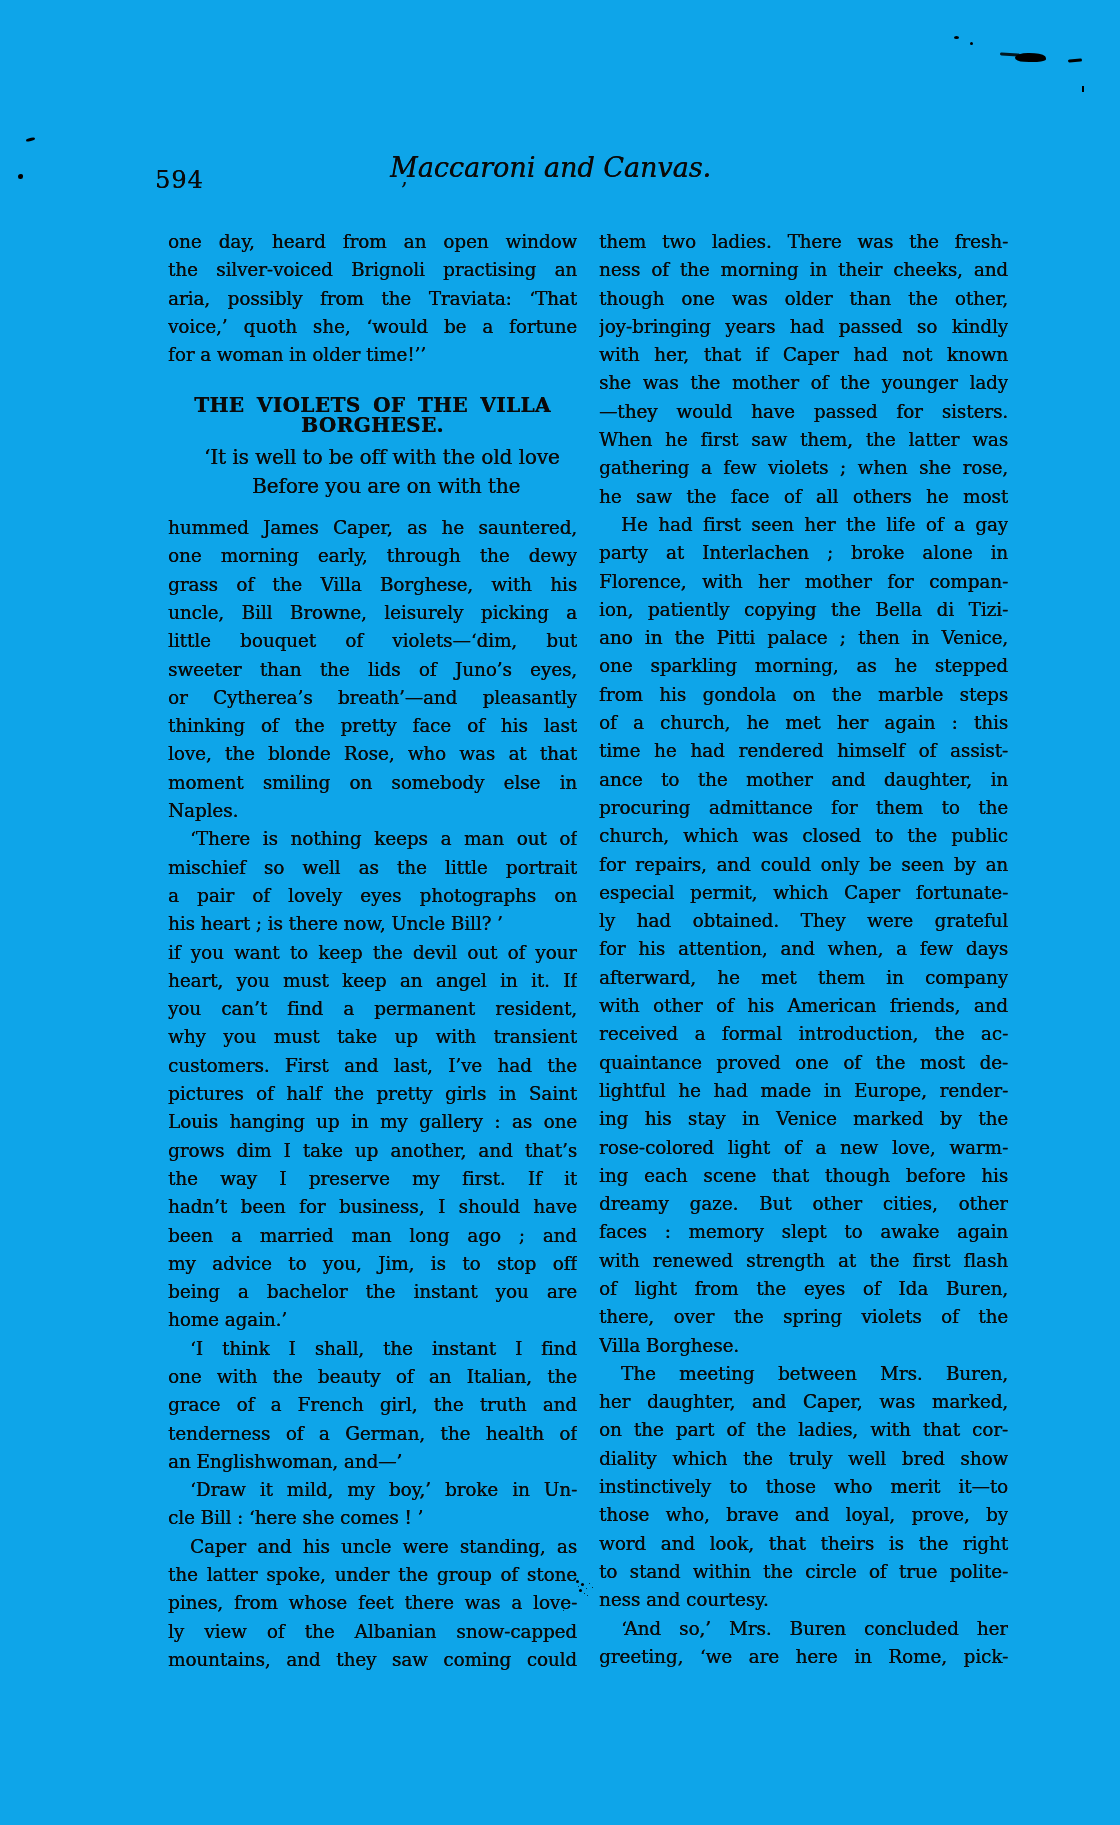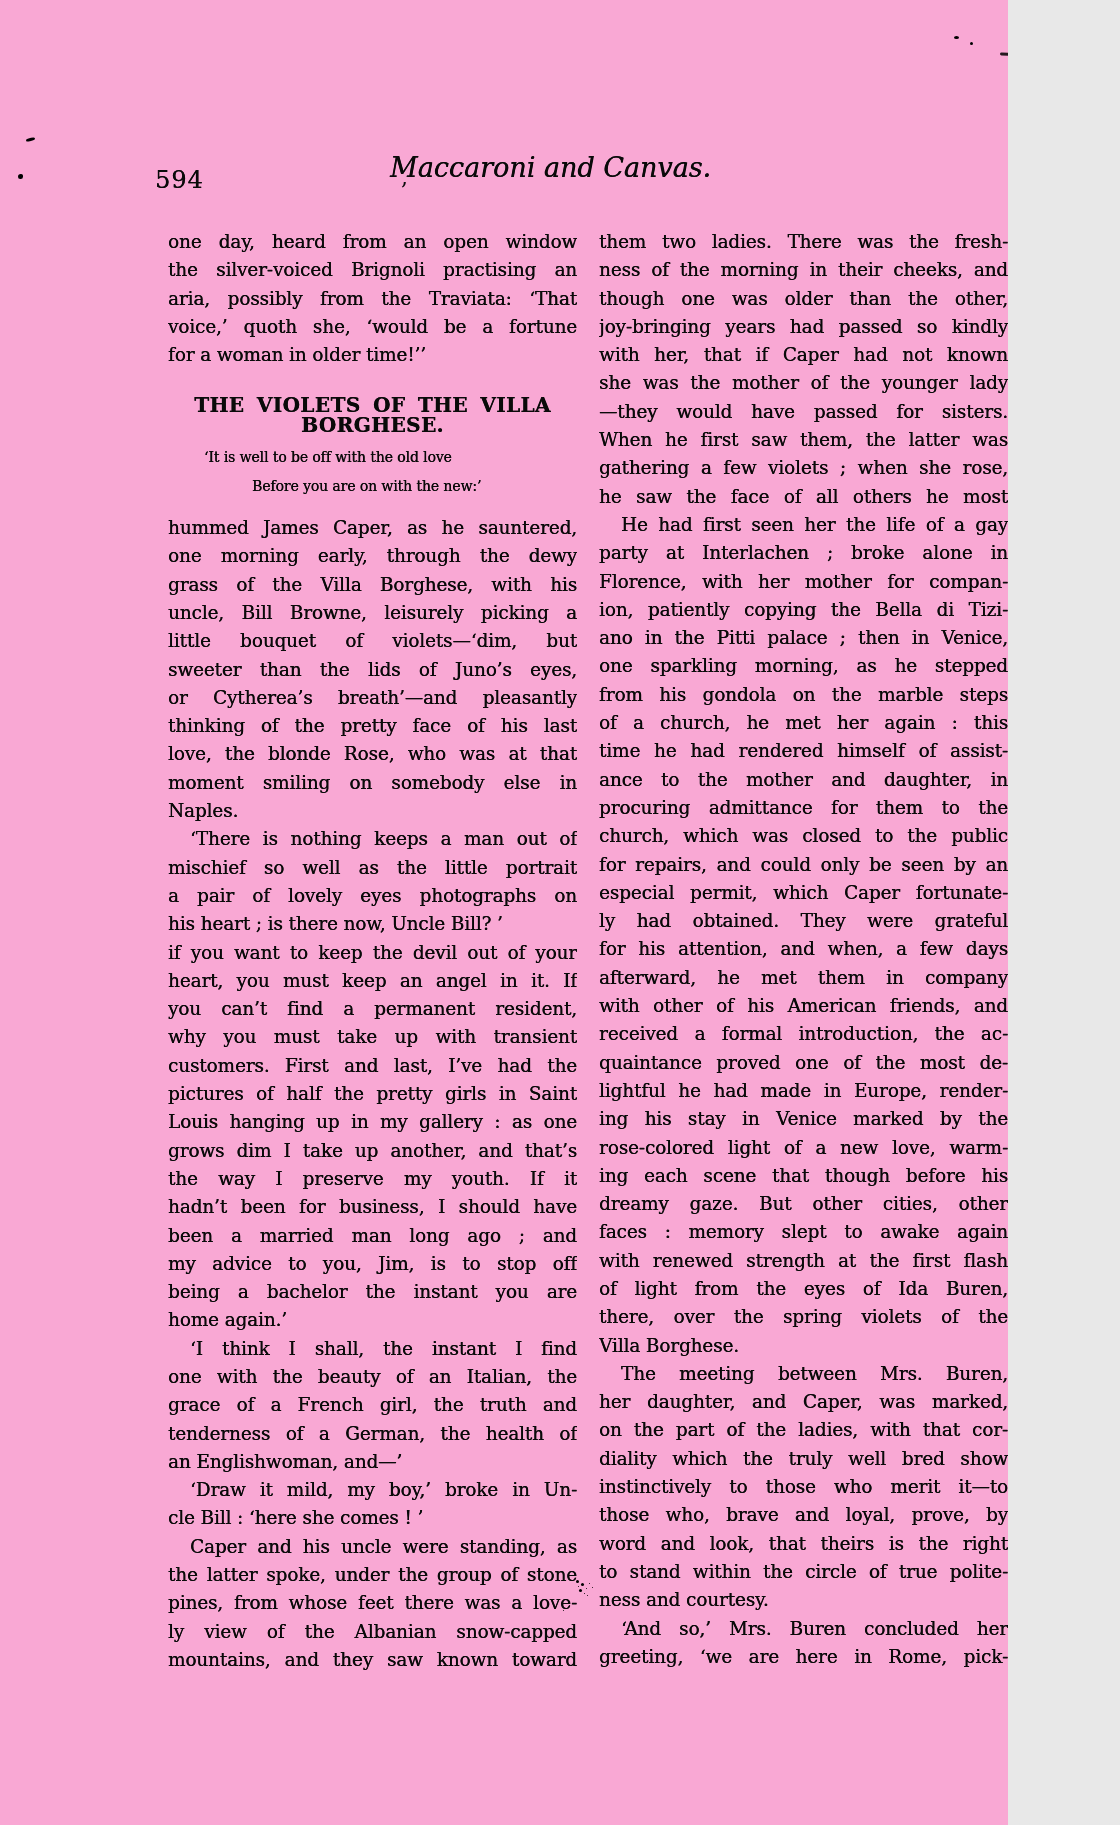--- a/index.html
+++ b/index.html
@@ -1,19 +1,19 @@
 <!DOCTYPE html>
 <html><head>
 <meta charset="utf-8">
 <style>
   html,body{margin:0;padding:0;background:#e8e8e8;}
   .page{
     position:relative;
-    width:1008px;height:1825px;
-    background:#f9a8d4;
+    width:1120px;height:1825px;
+    background:#0ea5e9;
     font-family:"DejaVu Serif", serif;
     color:#0a0a0a;
     overflow:hidden;
   }
   #page-number{
     position:absolute;left:155px;top:166px;
     font-size:24px;letter-spacing:1px;
     text-shadow:0.3px 0 0 currentColor;
   }
   #running-title{
@@ -42,21 +42,21 @@
   .ln.ind{text-indent:22px;}
   .blk-heading{
     margin-top:26px;
     text-align:center;
     font-size:20px;font-weight:bold;
     line-height:20px;height:20px;
     word-spacing:5px;letter-spacing:0.4px;
     text-shadow:0.3px 0 0 currentColor;
   }
   .blk-epigraph{margin-top:28px;margin-bottom:14px;}
-  .blk-epigraph .ln{font-size:14px;text-align:left;text-align-last:left;}
+  .blk-epigraph .ln{font-size:20px;text-align:left;text-align-last:left;}
   .ep0{padding-left:36px;}
   .ep1{padding-left:84px;}
   .mark{position:absolute;background:#000;}
   #smudge-row{left:1000px;top:53px;width:20px;height:3px;transform:rotate(4deg);opacity:.85;border-radius:2px;}
   #smudge-blob{left:1015px;top:53px;width:31px;height:9px;border-radius:55% 45% 65% 35% / 70% 60% 40% 50%;transform:rotate(2deg);}
   #smudge-dash{left:1068px;top:59px;width:14px;height:3px;border-radius:2px;transform:rotate(-5deg);}
   #smudge-dot-a{left:954px;top:36px;width:5px;height:3px;border-radius:50%;}
   #smudge-dot-b{left:970px;top:42px;width:3px;height:3px;border-radius:50%;}
   #smudge-tick{left:1082px;top:86px;width:2px;height:6px;}
   #margin-dash{left:26px;top:138px;width:9px;height:3px;border-radius:40%;transform:rotate(-14deg);}
@@ -123,21 +123,21 @@
         </div>
         <div class="blk blk-paragraph">
           <div class="ln">if you want to keep the devil out of your</div>
           <div class="ln">heart, you must keep an angel in it. If</div>
           <div class="ln">you can’t find a permanent resident,</div>
           <div class="ln">why you must take up with transient</div>
           <div class="ln">customers. First and last, I’ve had the</div>
           <div class="ln">pictures of half the pretty girls in Saint</div>
           <div class="ln">Louis hanging up in my gallery : as one</div>
           <div class="ln">grows dim I take up another, and that’s</div>
-          <div class="ln">the way I preserve my youth. If it</div>
+          <div class="ln">the way I preserve my first. If it</div>
           <div class="ln">hadn’t been for business, I should have</div>
           <div class="ln">been a married man long ago ; and</div>
           <div class="ln">my advice to you, Jim, is to stop off</div>
           <div class="ln">being a bachelor the instant you are</div>
           <div class="ln end">home again.’</div>
         </div>
         <div class="blk blk-paragraph">
           <div class="ln ind">‘I think I shall, the instant I find</div>
           <div class="ln">one with the beauty of an Italian, the</div>
           <div class="ln">grace of a French girl, the truth and</div>
@@ -146,21 +146,21 @@
         </div>
         <div class="blk blk-paragraph">
           <div class="ln ind">‘Draw it mild, my boy,’ broke in Un-</div>
           <div class="ln end">cle Bill : ‘here she comes ! ’</div>
         </div>
         <div class="blk blk-paragraph">
           <div class="ln ind">Caper and his uncle were standing, as</div>
           <div class="ln">the latter spoke, under the group of stone</div>
           <div class="ln">pines, from whose feet there was a love-</div>
           <div class="ln">ly view of the Albanian snow-capped</div>
-          <div class="ln">mountains, and they saw known toward</div>
+          <div class="ln">mountains, and they saw coming could</div>
         </div>
       </div>
     <div class="column">
         <div class="blk blk-paragraph">
           <div class="ln">them two ladies. There was the fresh-</div>
           <div class="ln">ness of the morning in their cheeks, and</div>
           <div class="ln">though one was older than the other,</div>
           <div class="ln">joy-bringing years had passed so kindly</div>
           <div class="ln">with her, that if Caper had not known</div>
           <div class="ln">she was the mother of the younger lady</div>

